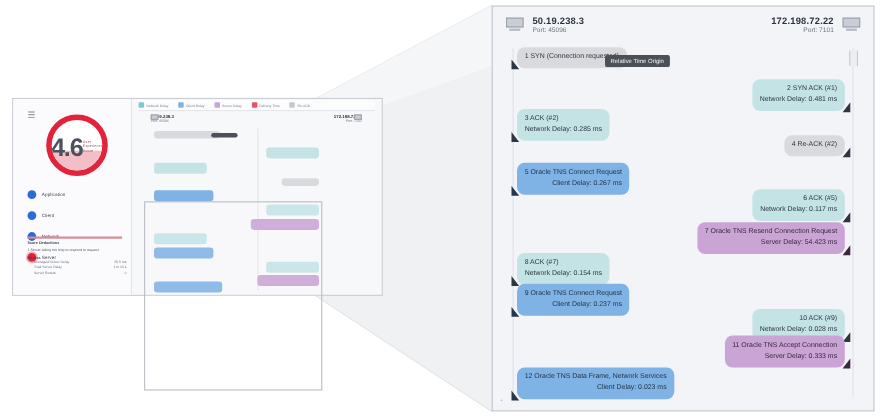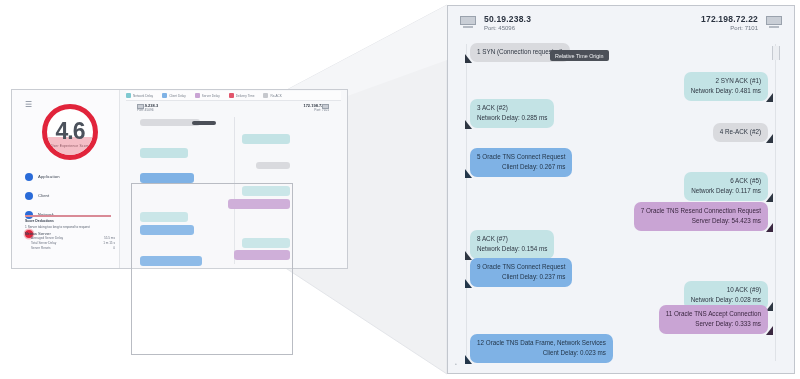--- a/index.html
+++ b/index.html
@@ -26,21 +26,21 @@
     position: absolute; left: 13px; top: 10px;
     width: 9px; height: 9px;
     color: #7d8694; font-size: 8px; line-height: 9px;
   }
   .score-ring {
     position: absolute; left: 30px; top: 14px;
     width: 56px; height: 56px;
     border-radius: 50%;
     border: 5px solid #e1243b;
     display: flex; align-items: center; justify-content: center;
-    flex-direction: column;
+    flex-direction: row;
     background: #fff;
     overflow: hidden;
   }
   .score-ring::after{
     content:""; position:absolute; left:0; right:0; bottom:0; height:40%;
     background:#f2b3bc; opacity:.85;
   }
   .score-num {
     position: relative; z-index: 2;
     font-size: 23px; font-weight: 700; color: #4c525c; letter-spacing: -1px;

